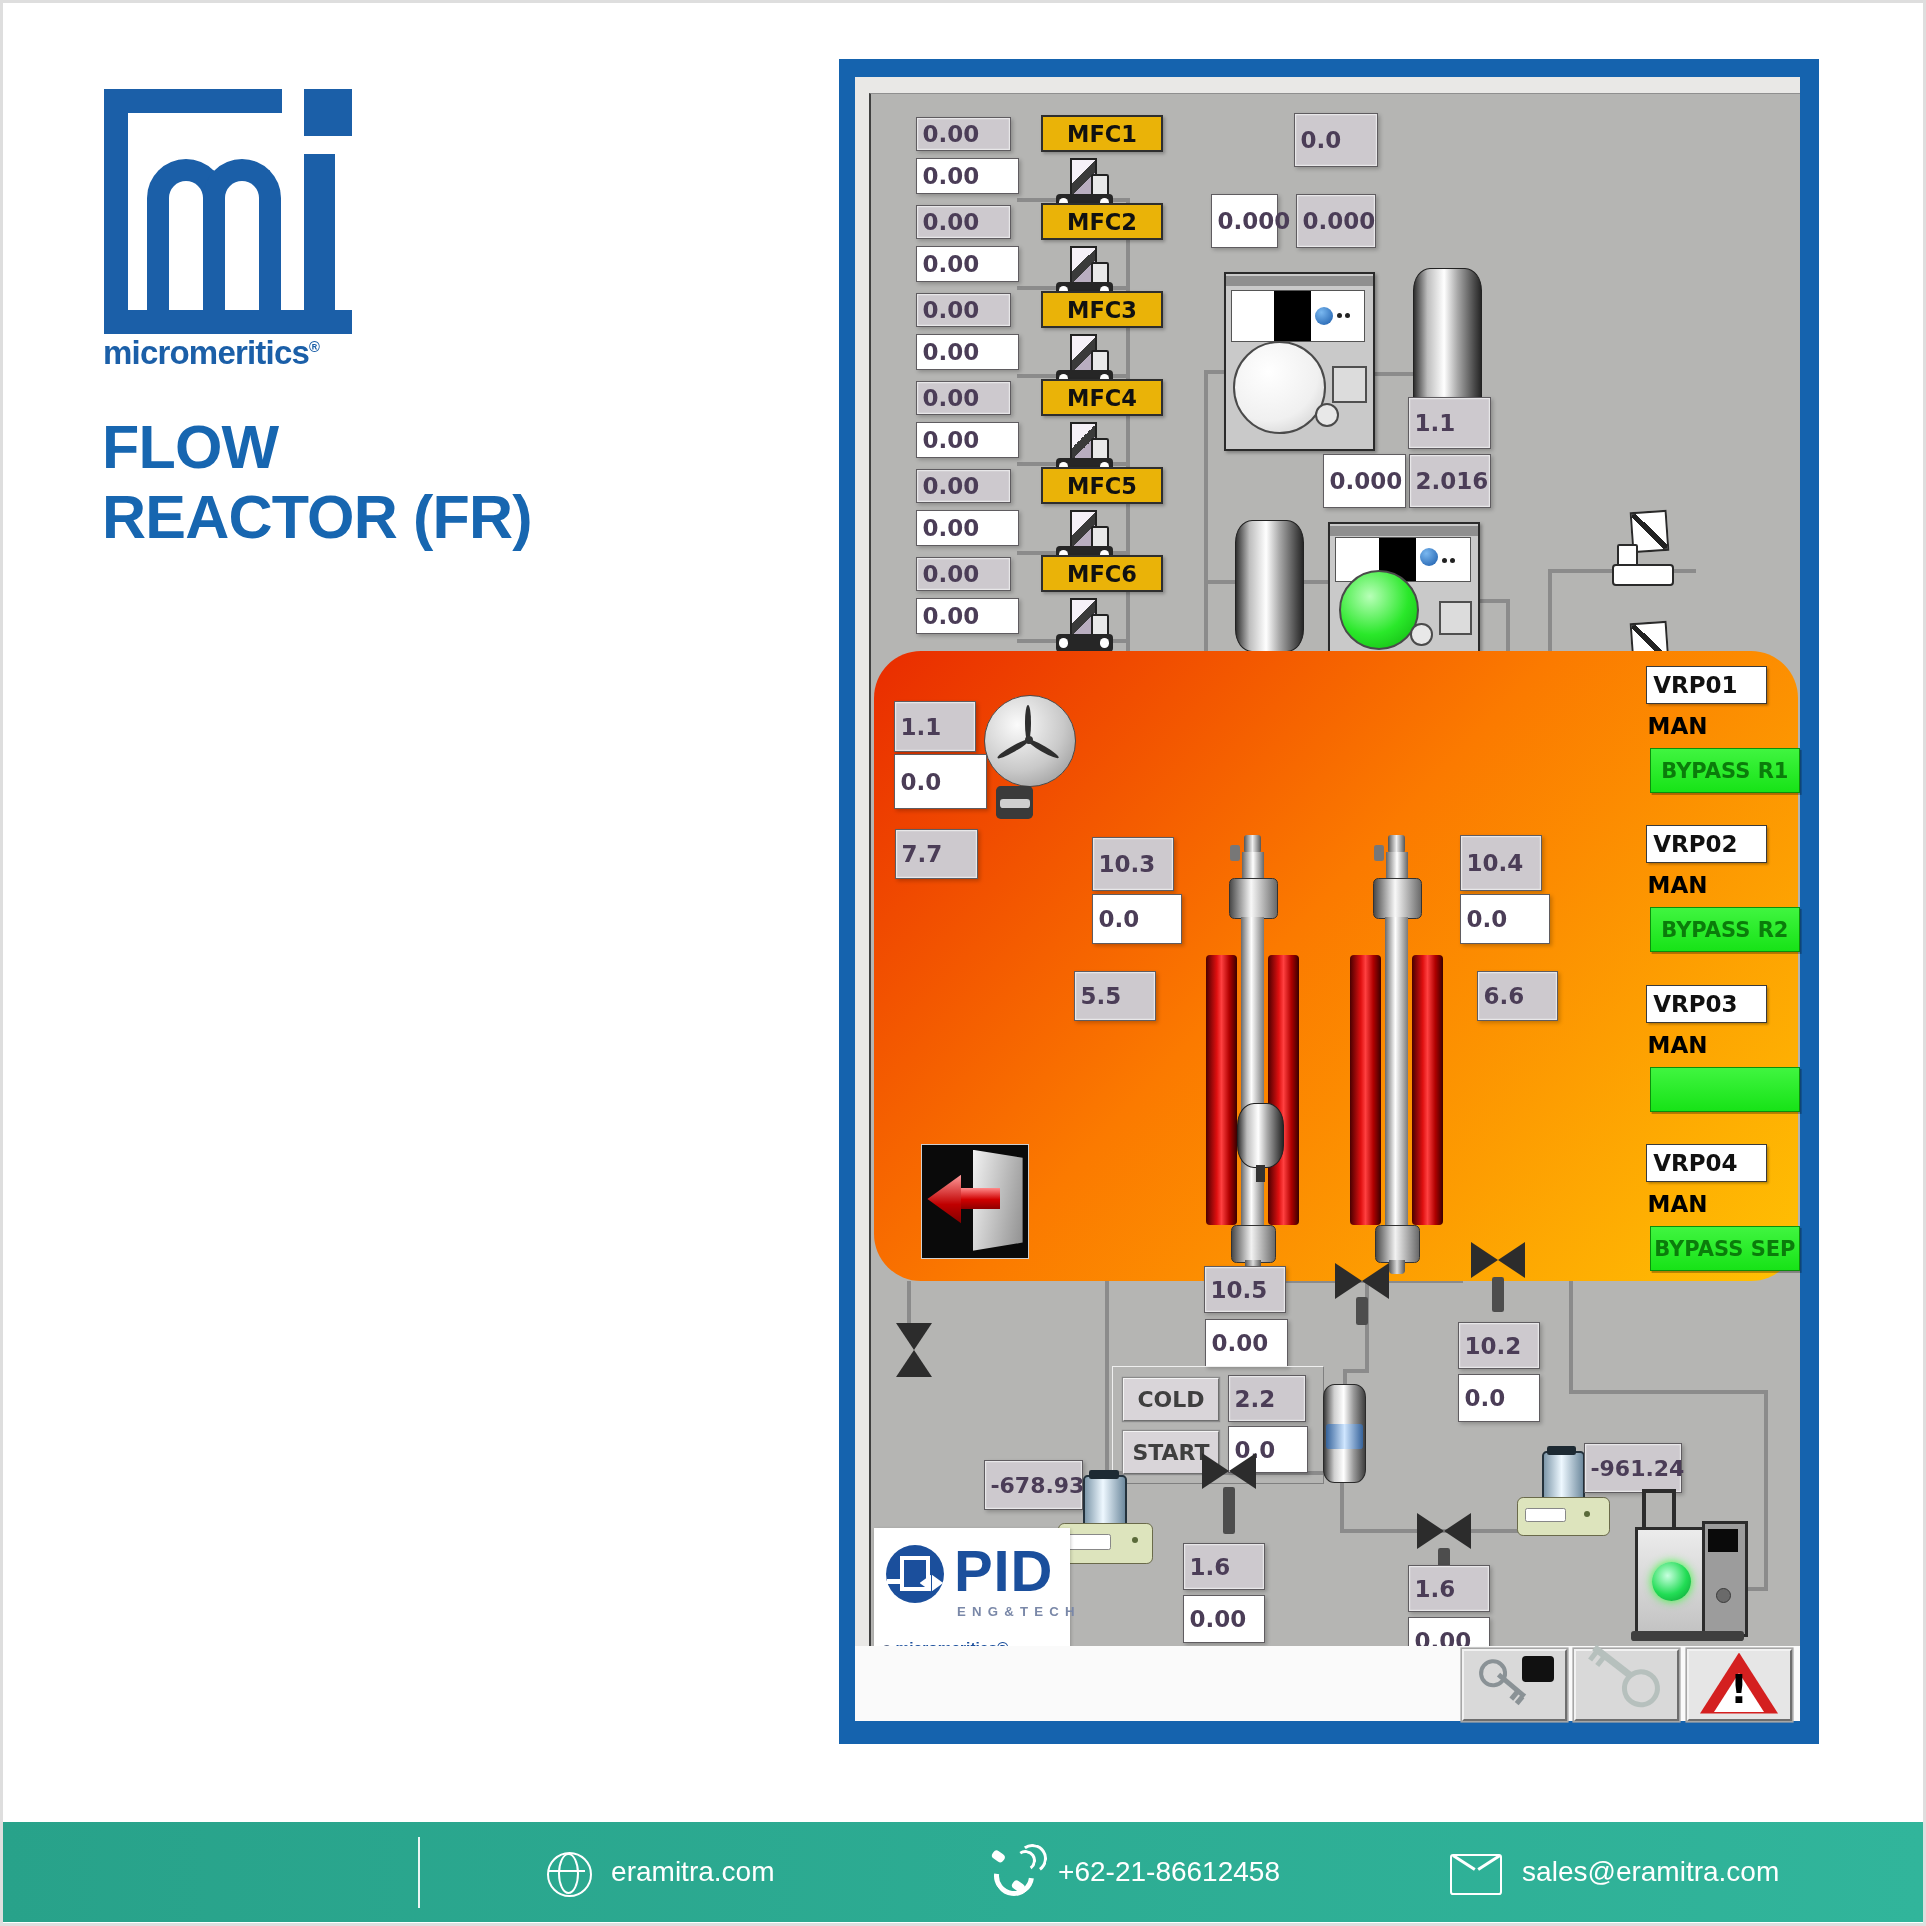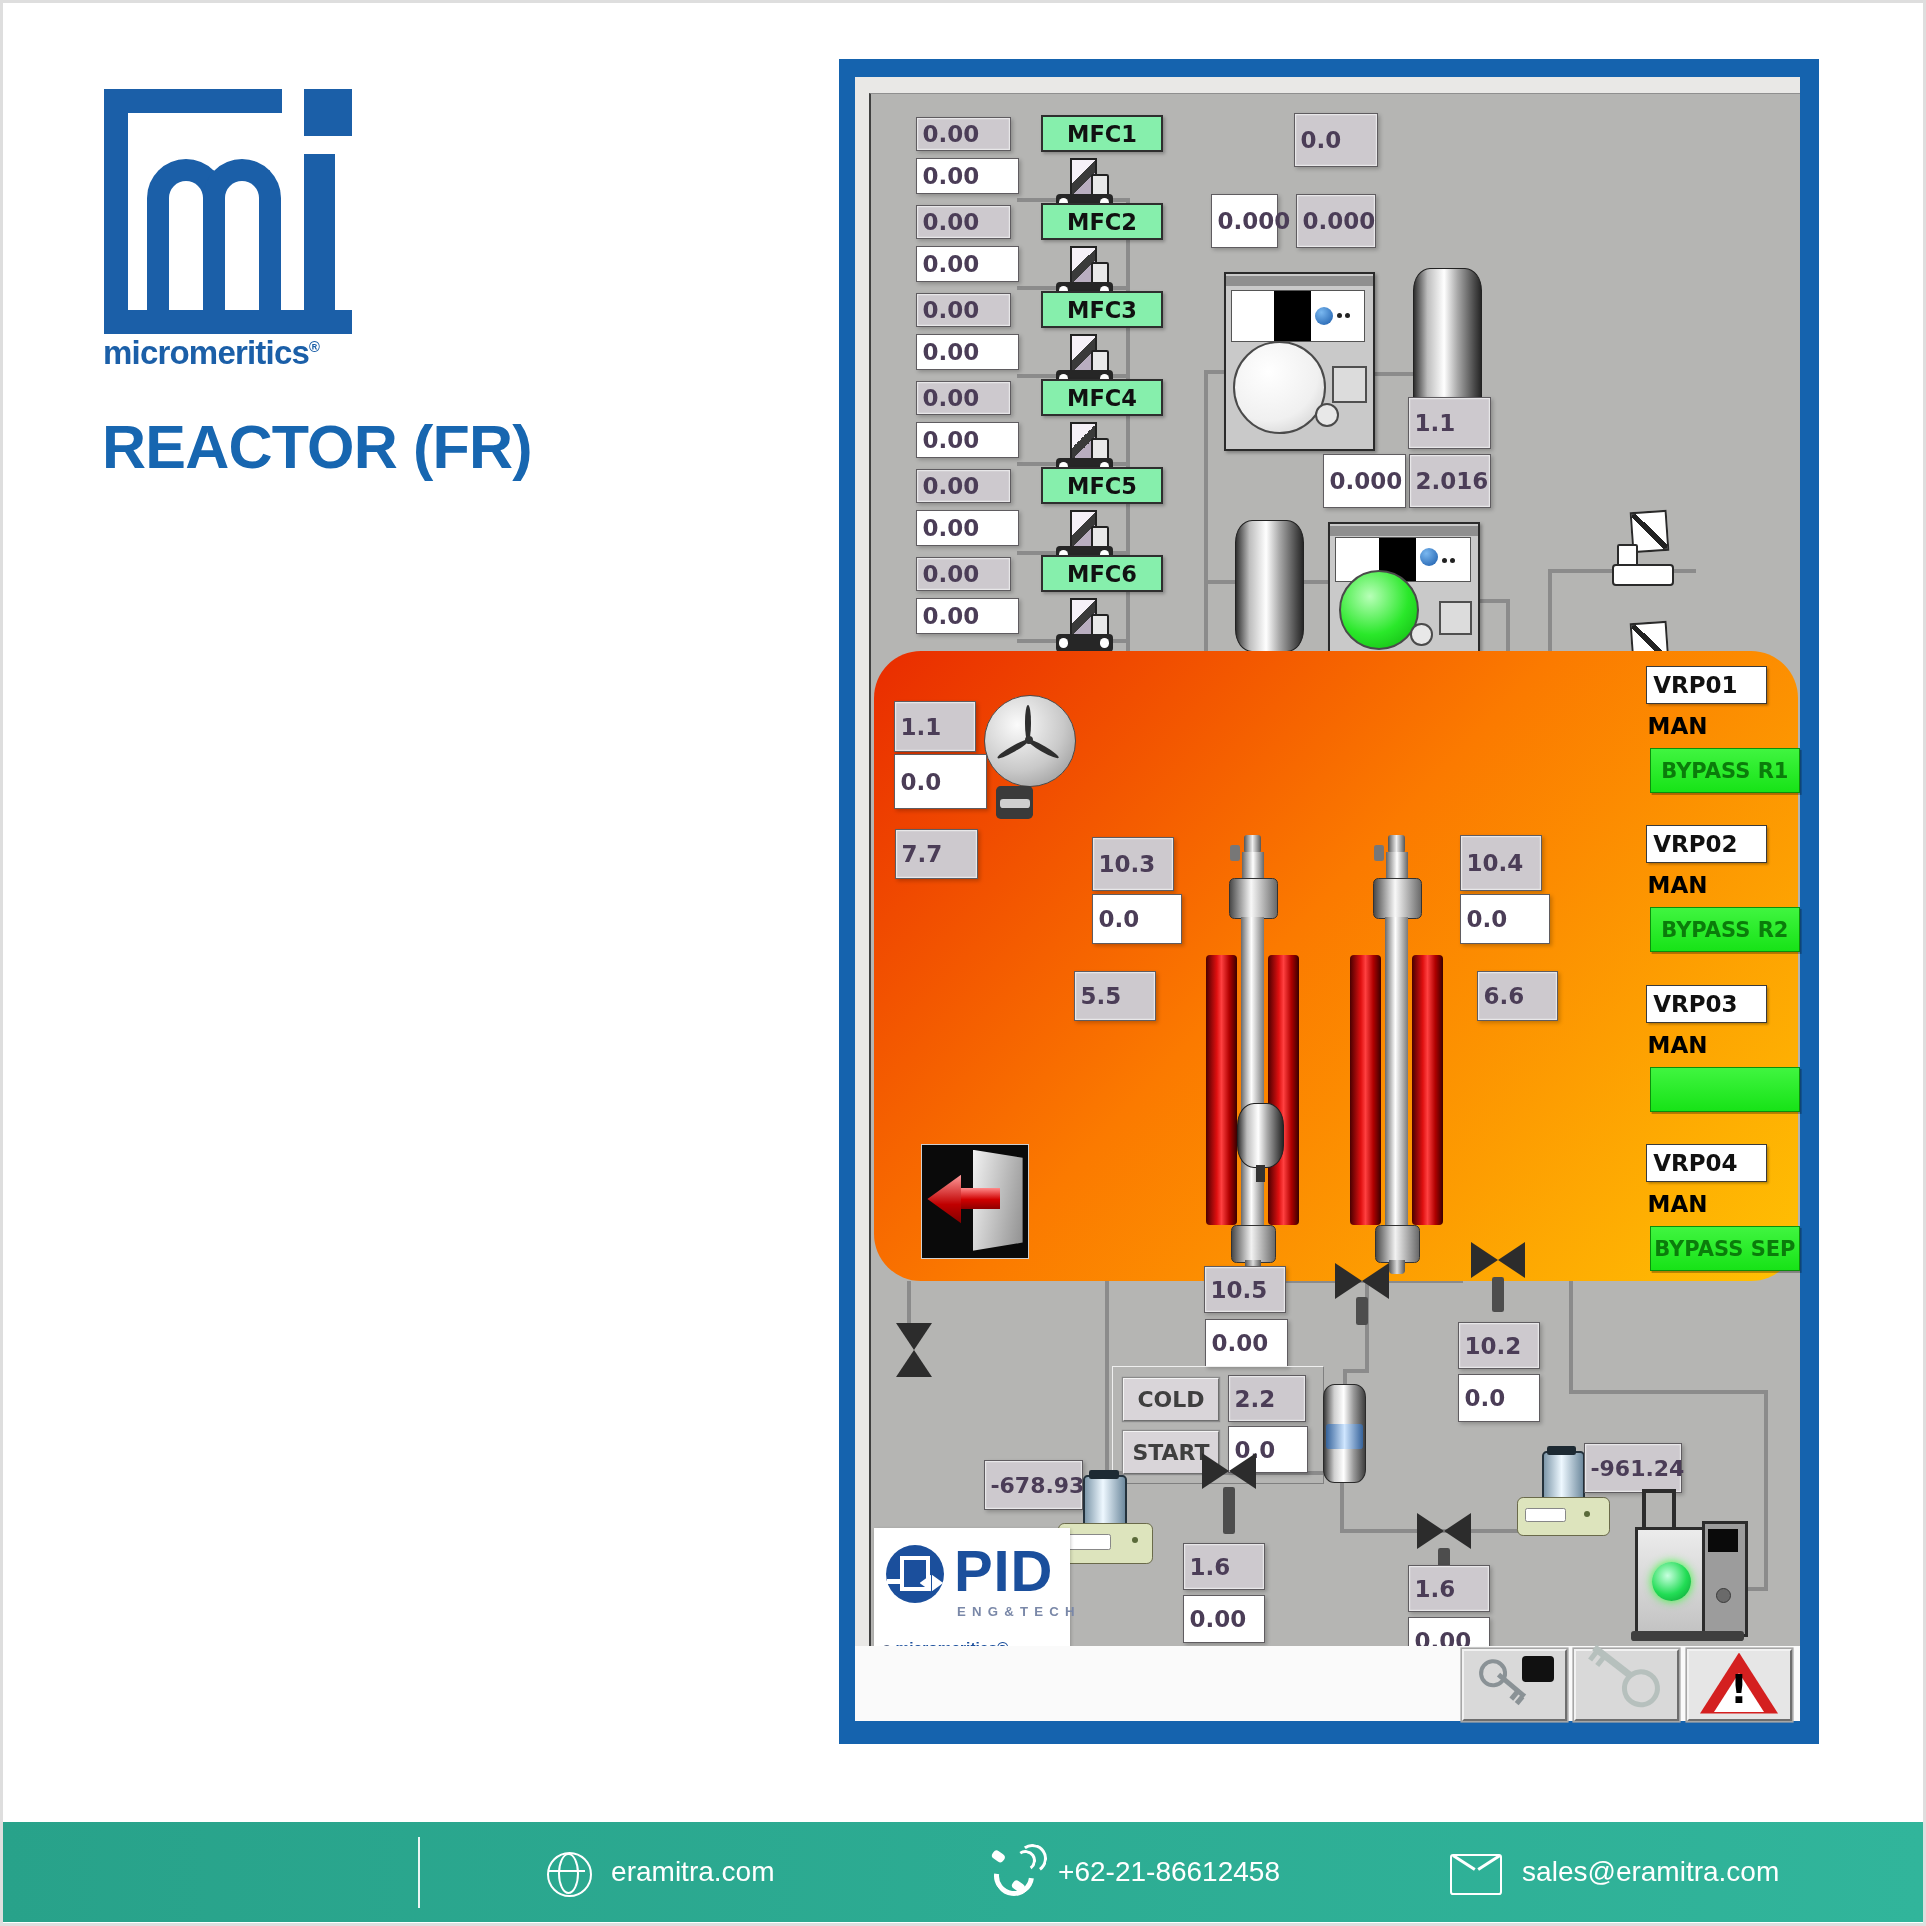--- a/index.html
+++ b/index.html
@@ -8,21 +8,21 @@
   .abs{position:absolute;box-sizing:border-box;}
   
   .p{position:absolute;background:#8b8b8b;}
   
   .disp{position:absolute;box-sizing:border-box;border:1.6px solid #5f5c60;
         box-shadow:inset 0 0 0 1.2px rgba(255,255,255,.55),2.3px 2.3px 3.9px rgba(0,0,0,.22);
         display:flex;align-items:center;padding-left:5.4px;
         font:700 23px "DejaVu Sans",sans-serif;color:#4b3d57;text-align:center;}
   .disp.gray{background:#cdc9ce;}
   .disp.white{background:#ffffff;}
-  .mfclabel{position:absolute;box-sizing:border-box;background:#86efac;border:2.3px solid #2e2e2e;
+  .mfclabel{position:absolute;box-sizing:border-box;background:#eab308;border:2.3px solid #2e2e2e;
         display:flex;align-items:center;justify-content:center;
         font:700 22.5px "DejaVu Sans",sans-serif;color:#111;box-shadow:1.9px 1.9px 3.1px rgba(0,0,0,.25);}
   
   .hmi-frame{position:absolute;left:839px;top:59px;width:980px;height:1685px;background:#e9e8e6;
         border:solid #1563ae;border-width:18px 19.4px 23px 16.3px;box-sizing:border-box;}
   .gray-panel{position:absolute;left:869px;top:93px;width:931px;height:1553px;background:#b5b5b3;
         border-left:2.3px solid #3f3f3f;border-top:1.6px solid #8f8f8f;box-sizing:border-box;}
   .white-strip{position:absolute;left:855px;top:1646px;width:945px;height:75px;background:#fafafa;}
   
   .mfc-row{position:absolute;left:916px;width:256px;height:101px;}
@@ -213,20 +213,21 @@
     <div class="logo-bar" style="left:0;top:0;width:24px;height:245px;"></div>
     <div class="logo-bar" style="left:0;top:0;width:178px;height:24px;"></div>
     <div class="logo-bar" style="left:0;top:221px;width:248px;height:24px;"></div>
     <div class="logo-bar" style="left:200px;top:0;width:48px;height:47px;"></div>
     <div class="logo-bar" style="left:200px;top:65px;width:31px;height:156px;"></div>
     <div class="arch" style="left:43px;top:70px;"></div>
     <div class="arch" style="left:99px;top:70px;"></div>
   </div>
   <div class="brandline"><span>micromeritics</span><sup>®</sup></div>
   <div class="title">
+    <div>FLOW</div>
     <div>REACTOR (FR)</div>
   </div>
 
   <div class="hmi-frame"></div>
   <div class="gray-panel"></div>
 
   <div class="p" style="left:1126px;top:198px;width:3.9px;height:602px;"></div>
   <div class="p" style="left:1017px;top:198px;width:109px;height:3.9px;"></div>
   <div class="p" style="left:1017px;top:286px;width:109px;height:3.9px;"></div>
   <div class="p" style="left:1017px;top:374px;width:109px;height:3.9px;"></div>

